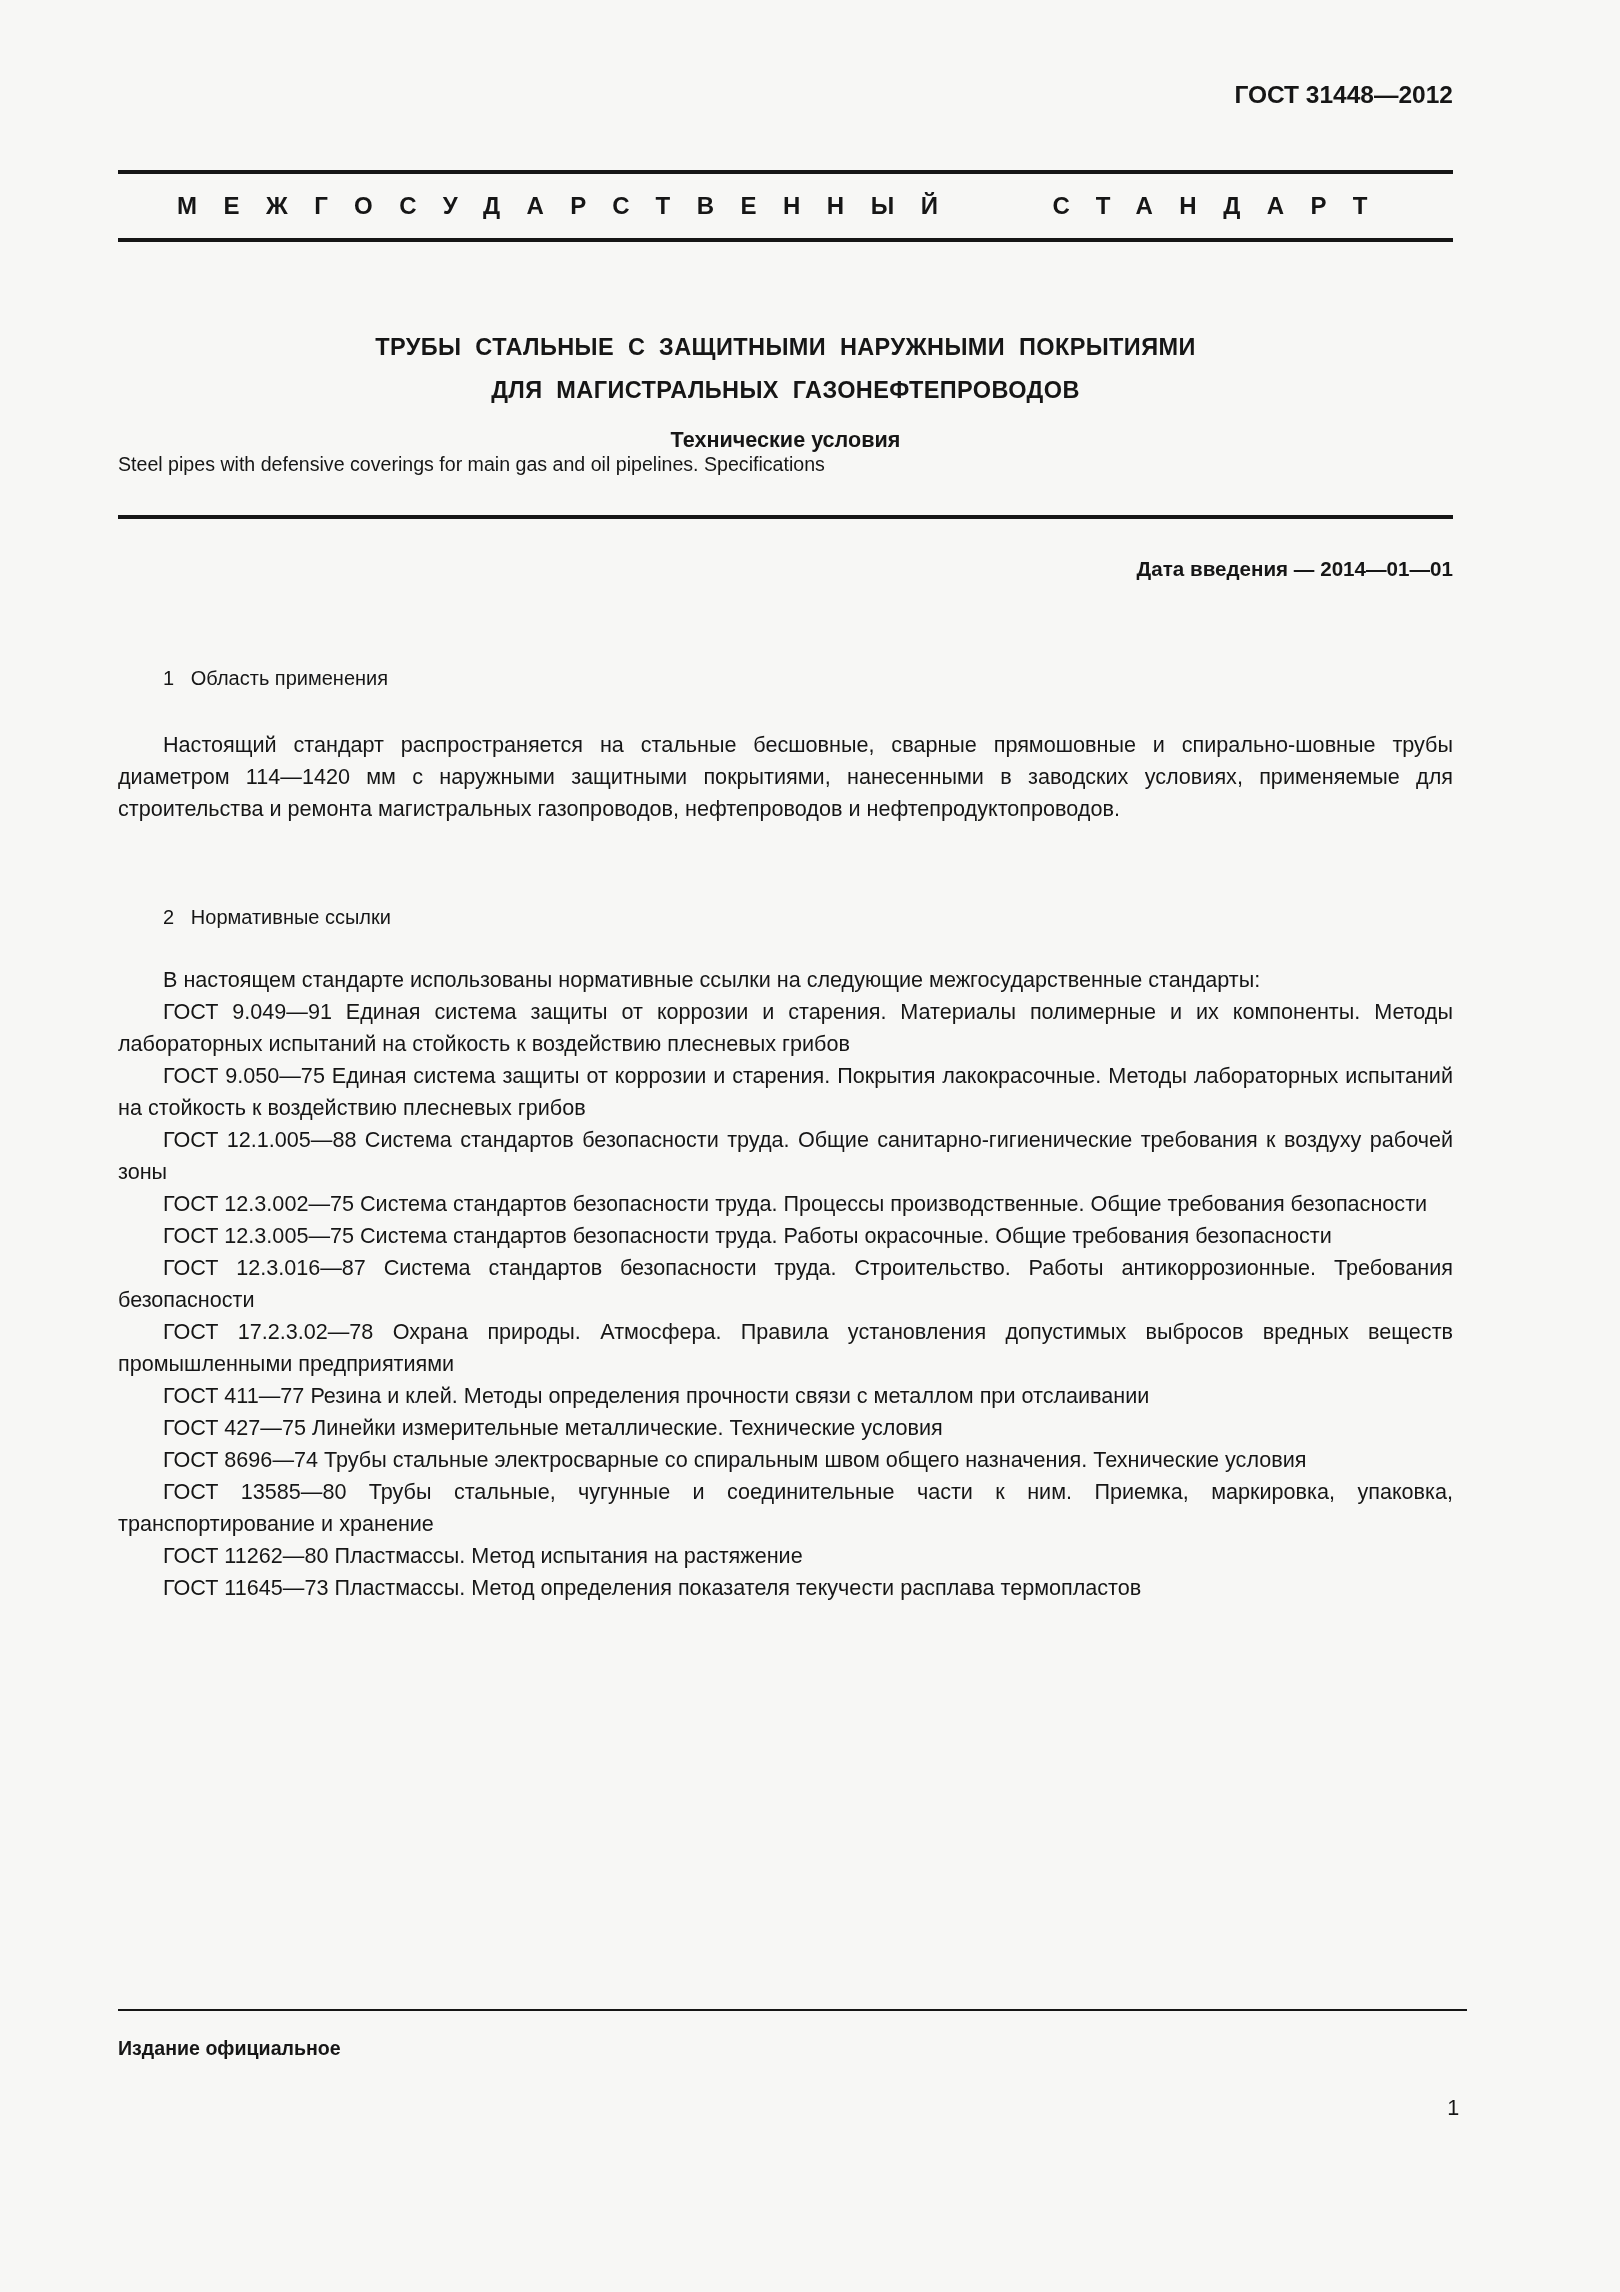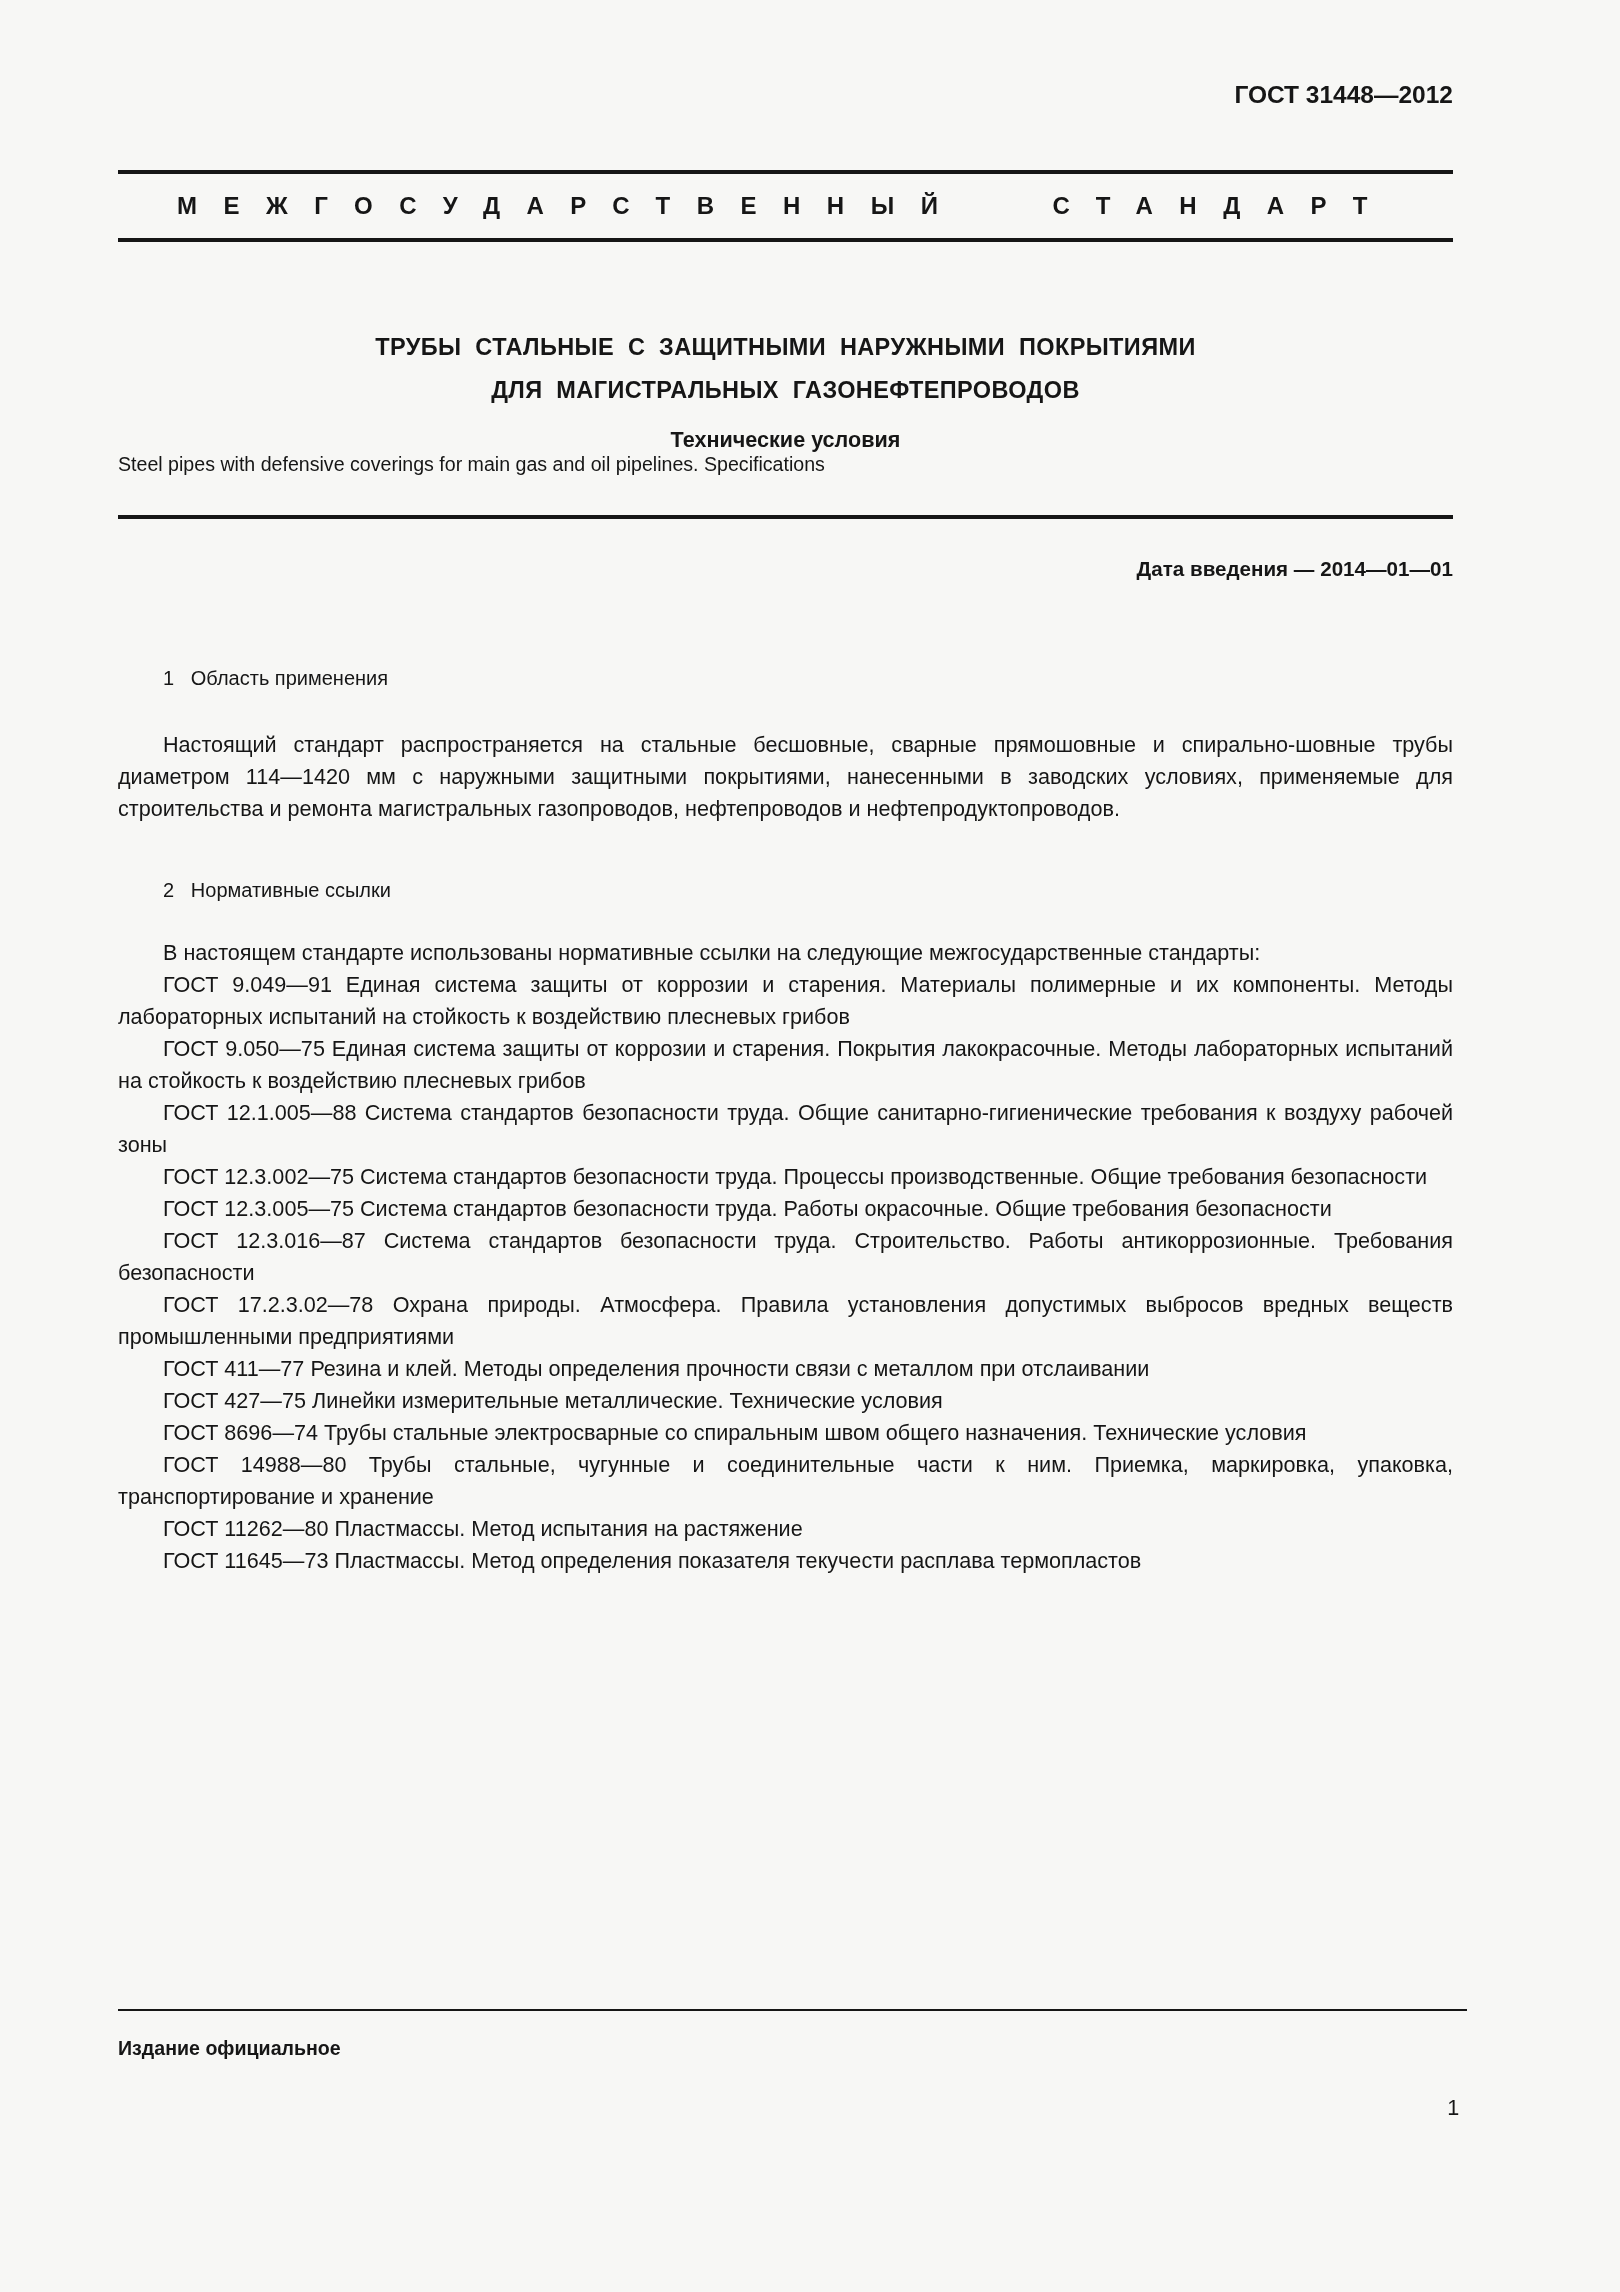--- a/index.html
+++ b/index.html
@@ -51,21 +51,21 @@
   .title-en { font-size: 19.6px; line-height: 23.5px; text-align: left; }
   .mid-rule { margin-top: 39px; height: 3.9px; background: #161616; }
   .effective-date { margin-top: 38px; text-align: right; font-weight: 700; font-size: 20.6px; line-height: 24.5px; }
   .section-heading {
     margin: 82px 0 37px;
     padding-left: 45px;
     font-size: 20px;
     font-weight: 400;
     line-height: 28px;
   }
-  .section-heading.second { margin-top: 51px; margin-bottom: 33px; }
+  .section-heading.second { margin-top: 78px; margin-bottom: 33px; }
   .section-heading .num { margin-right: 16.7px; }
   .body-text p {
     margin: 0;
     font-size: 21.6px;
     line-height: 32px;
     text-align: justify;
     text-indent: 45px;
   }
   .footer {
     position: absolute;
@@ -117,21 +117,21 @@
     <p>ГОСТ 9.049—91 Единая система защиты от коррозии и старения. Материалы полимерные и их компоненты. Методы лабораторных испытаний на стойкость к воздействию плесневых грибов</p>
     <p>ГОСТ 9.050—75 Единая система защиты от коррозии и старения. Покрытия лакокрасочные. Методы лабораторных испытаний на стойкость к воздействию плесневых грибов</p>
     <p>ГОСТ 12.1.005—88 Система стандартов безопасности труда. Общие санитарно-гигиенические требования к воздуху рабочей зоны</p>
     <p>ГОСТ 12.3.002—75 Система стандартов безопасности труда. Процессы производственные. Общие требования безопасности</p>
     <p>ГОСТ 12.3.005—75 Система стандартов безопасности труда. Работы окрасочные. Общие требования безопасности</p>
     <p>ГОСТ 12.3.016—87 Система стандартов безопасности труда. Строительство. Работы антикоррозионные. Требования безопасности</p>
     <p>ГОСТ 17.2.3.02—78 Охрана природы. Атмосфера. Правила установления допустимых выбросов вредных веществ промышленными предприятиями</p>
     <p>ГОСТ 411—77 Резина и клей. Методы определения прочности связи с металлом при отслаивании</p>
     <p>ГОСТ 427—75 Линейки измерительные металлические. Технические условия</p>
     <p>ГОСТ 8696—74 Трубы стальные электросварные со спиральным швом общего назначения. Технические условия</p>
-    <p>ГОСТ 14988—80 Трубы стальные, чугунные и соединительные части к ним. Приемка, маркировка, упаковка, транспортирование и хранение</p>
+    <p>ГОСТ 13585—80 Трубы стальные, чугунные и соединительные части к ним. Приемка, маркировка, упаковка, транспортирование и хранение</p>
     <p>ГОСТ 11262—80 Пластмассы. Метод испытания на растяжение</p>
     <p>ГОСТ 11645—73 Пластмассы. Метод определения показателя текучести расплава термопластов</p>
   </div>
 
   <div class="footer">
     <div class="edition-note">Издание официальное</div>
     <div class="page-number">1</div>
   </div>
 
 </div>

